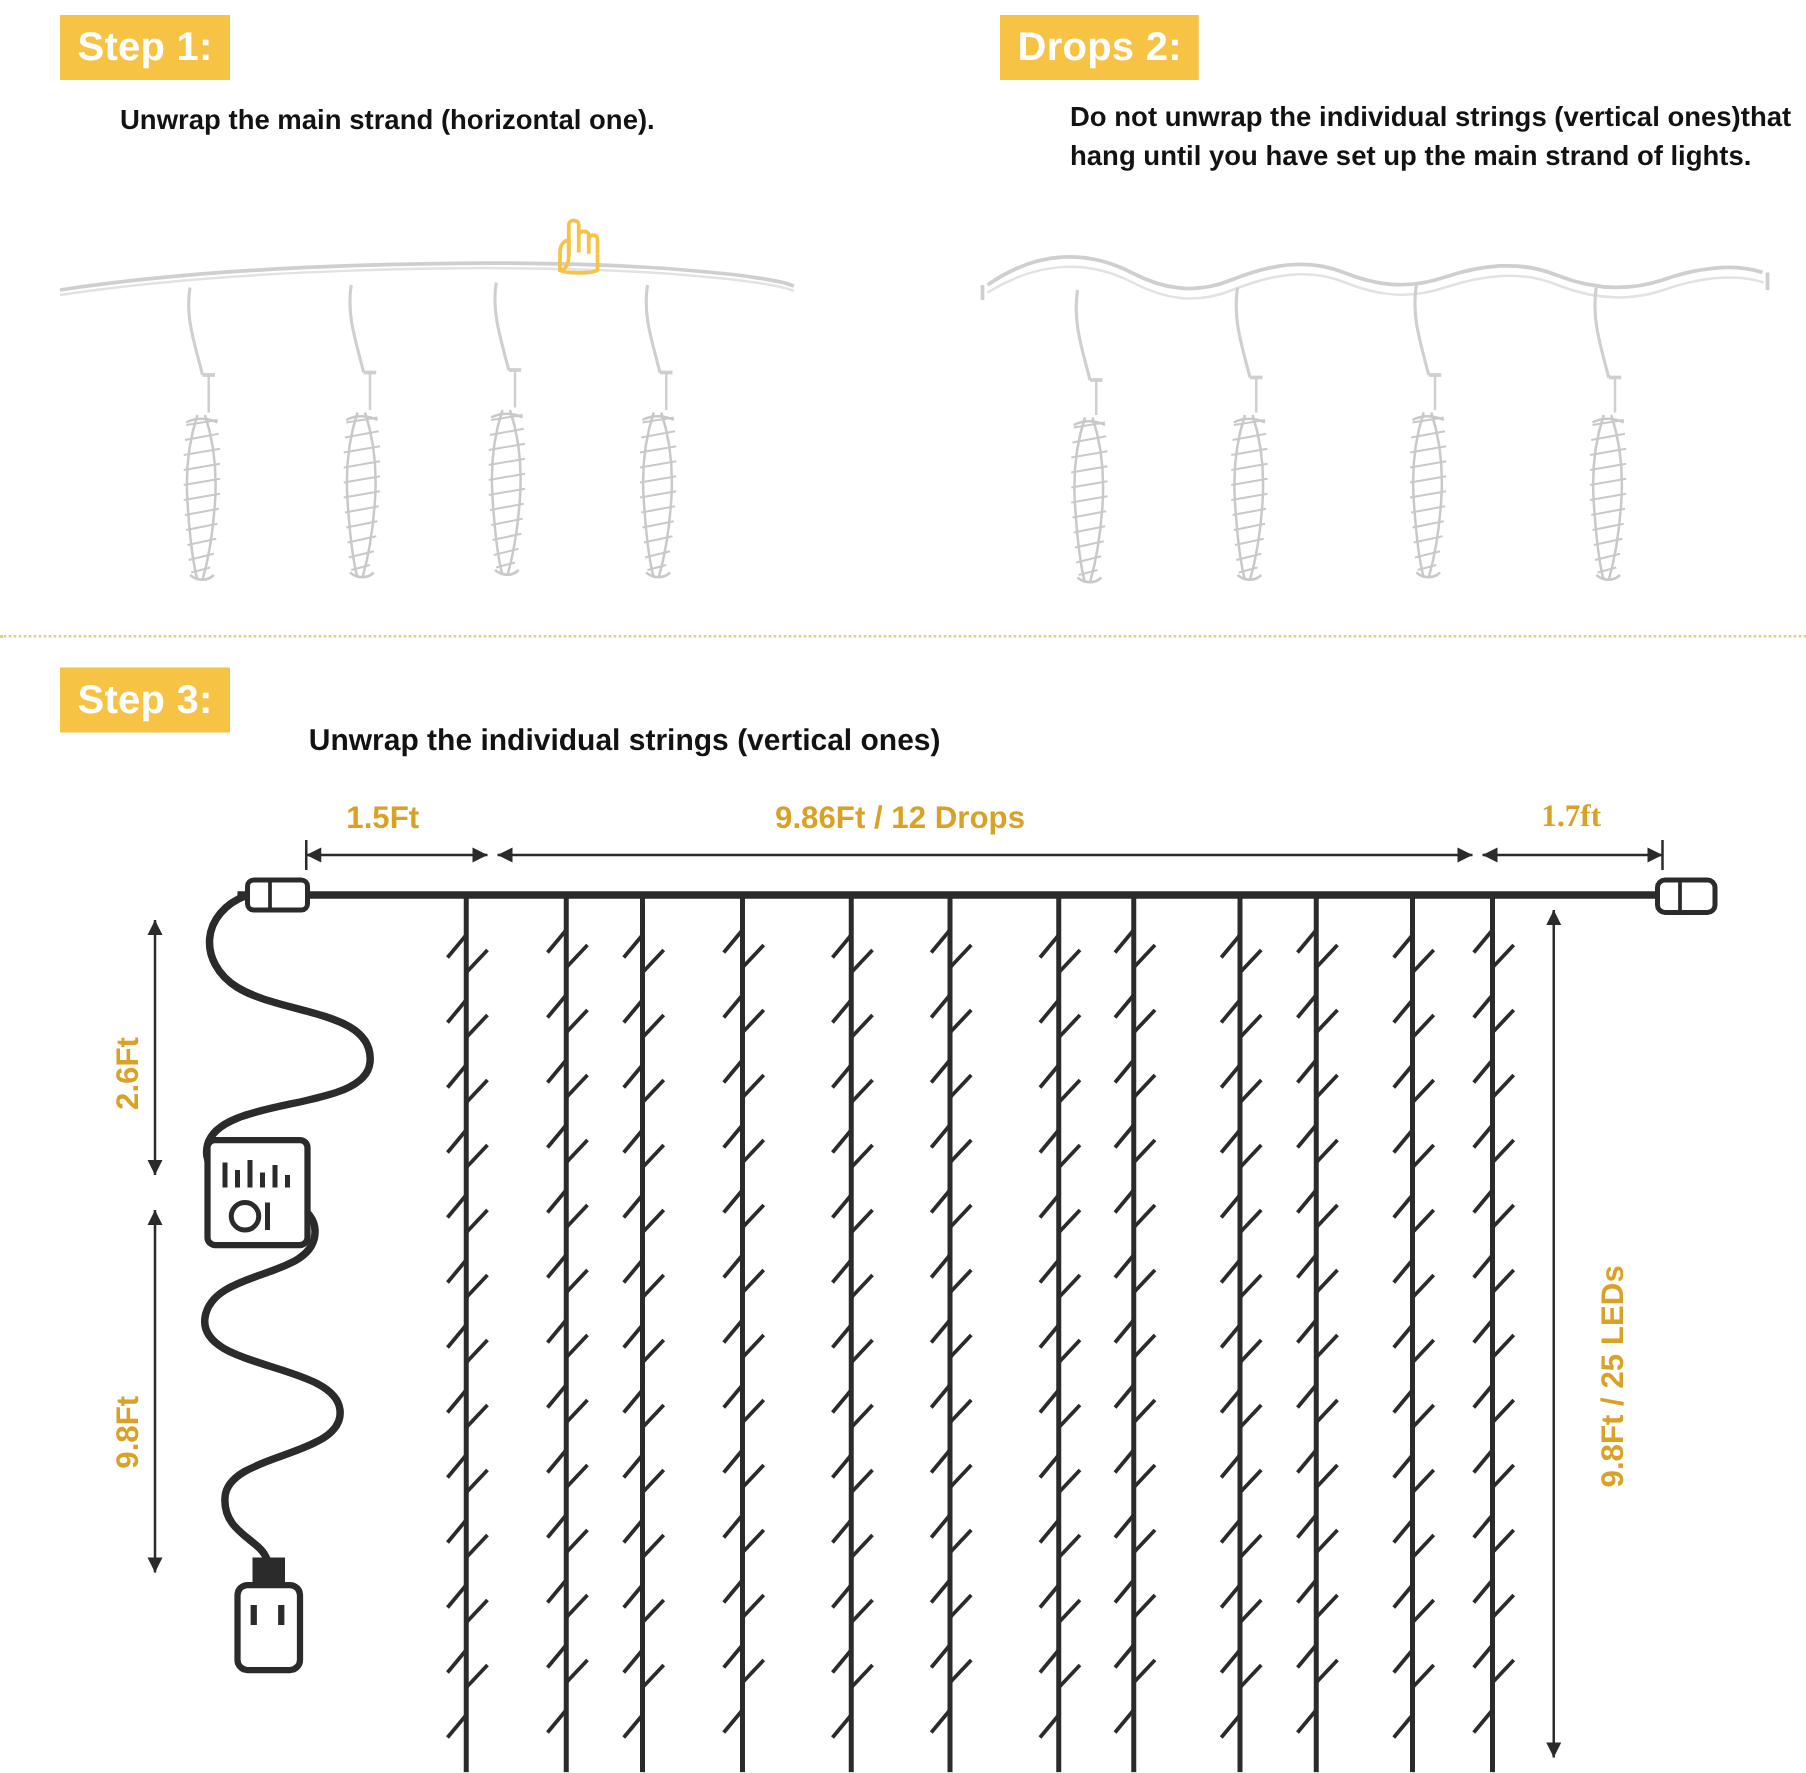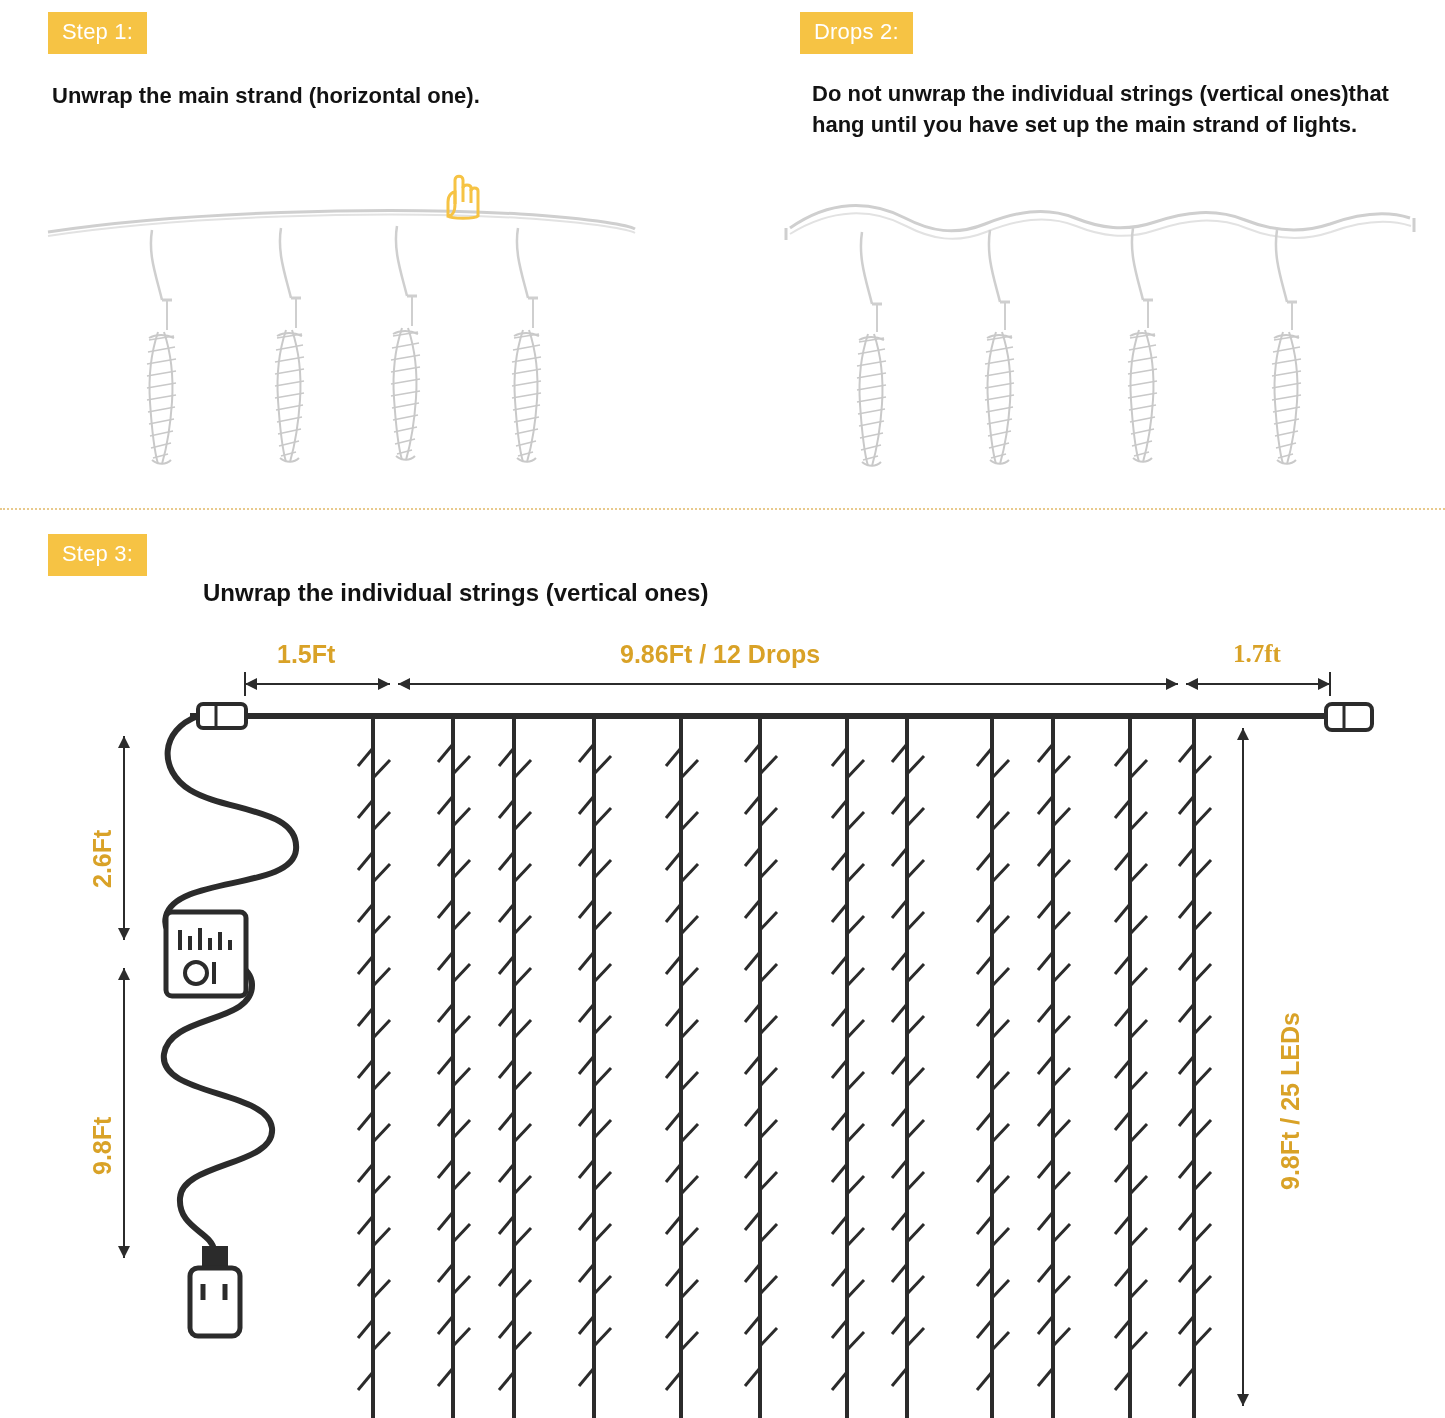--- a/index.html
+++ b/index.html
@@ -18,33 +18,34 @@
   .page {
     position: absolute;
     inset: 0;
   }
 
   
   .step-badge {
     position: absolute;
     background: #f6c344;
     color: #ffffff;
-    font-weight: normal;
-    font-size: 22px;
+    font-weight: bold;
+    font-size: 32px;
     line-height: 1;
     padding: 9px 14px 11px 14px;
     white-space: nowrap;
     letter-spacing: 0.2px;
   }
   .step-text {
     position: absolute;
     font-size: 22px;
     font-weight: bold;
     line-height: 1.42;
     color: #121212;
+    margin-left: 44px;
   }
 
   
   .divider {
     position: absolute;
     left: 0;
     right: 0;
     height: 0;
     border-top: 2px dotted #e8c98c;
   }

